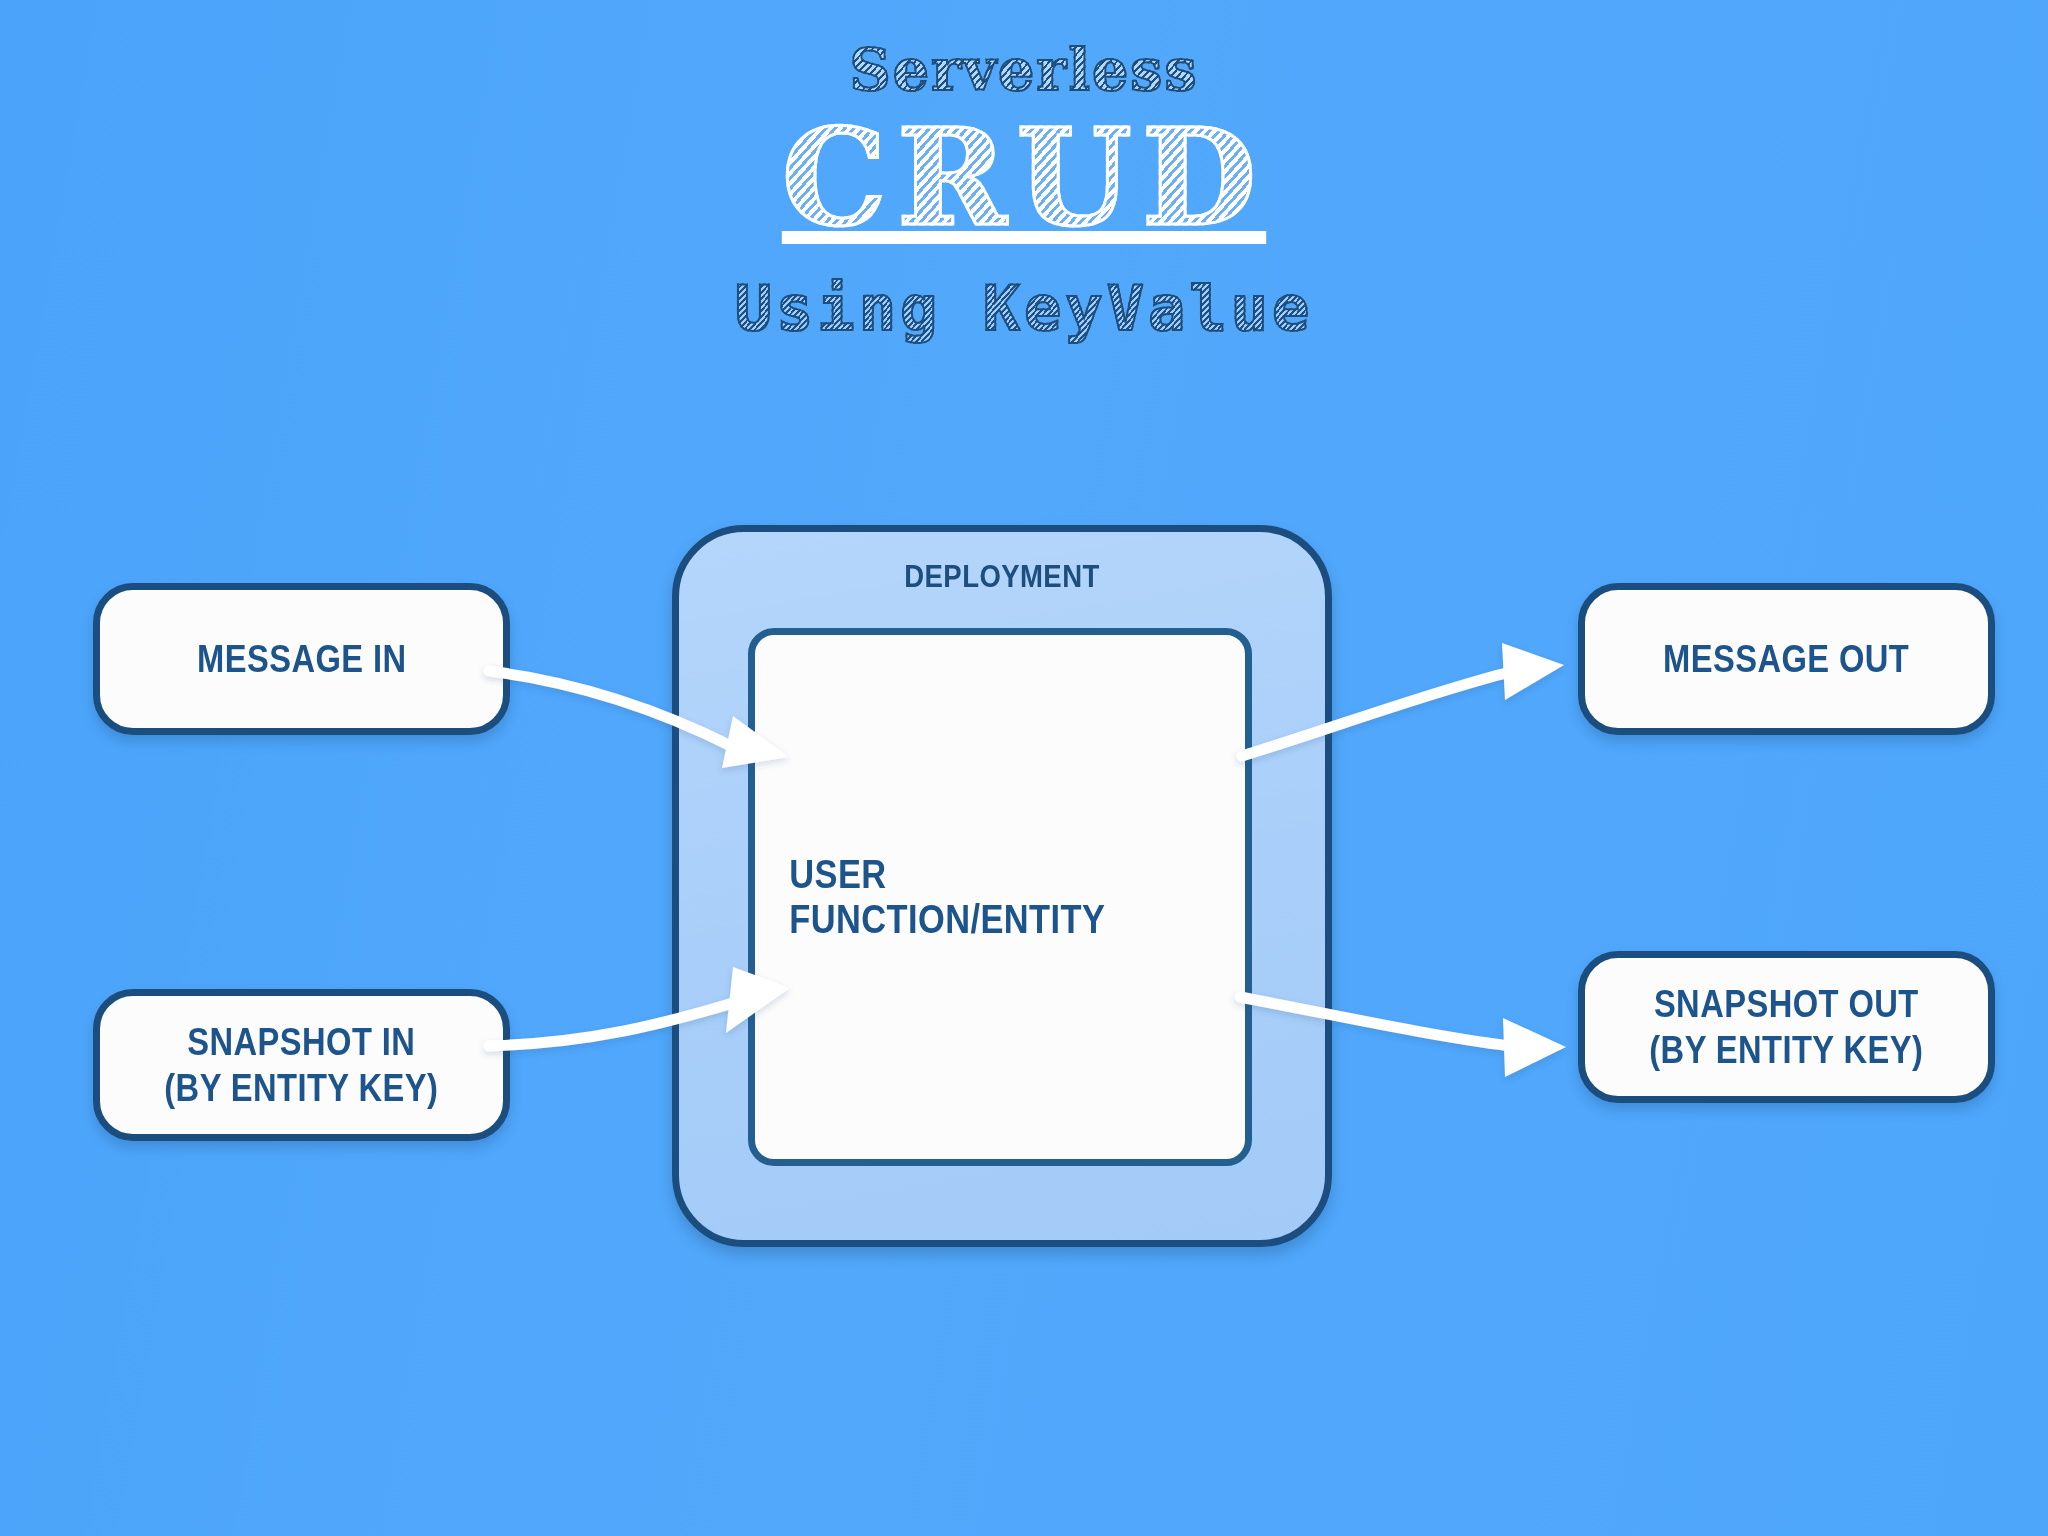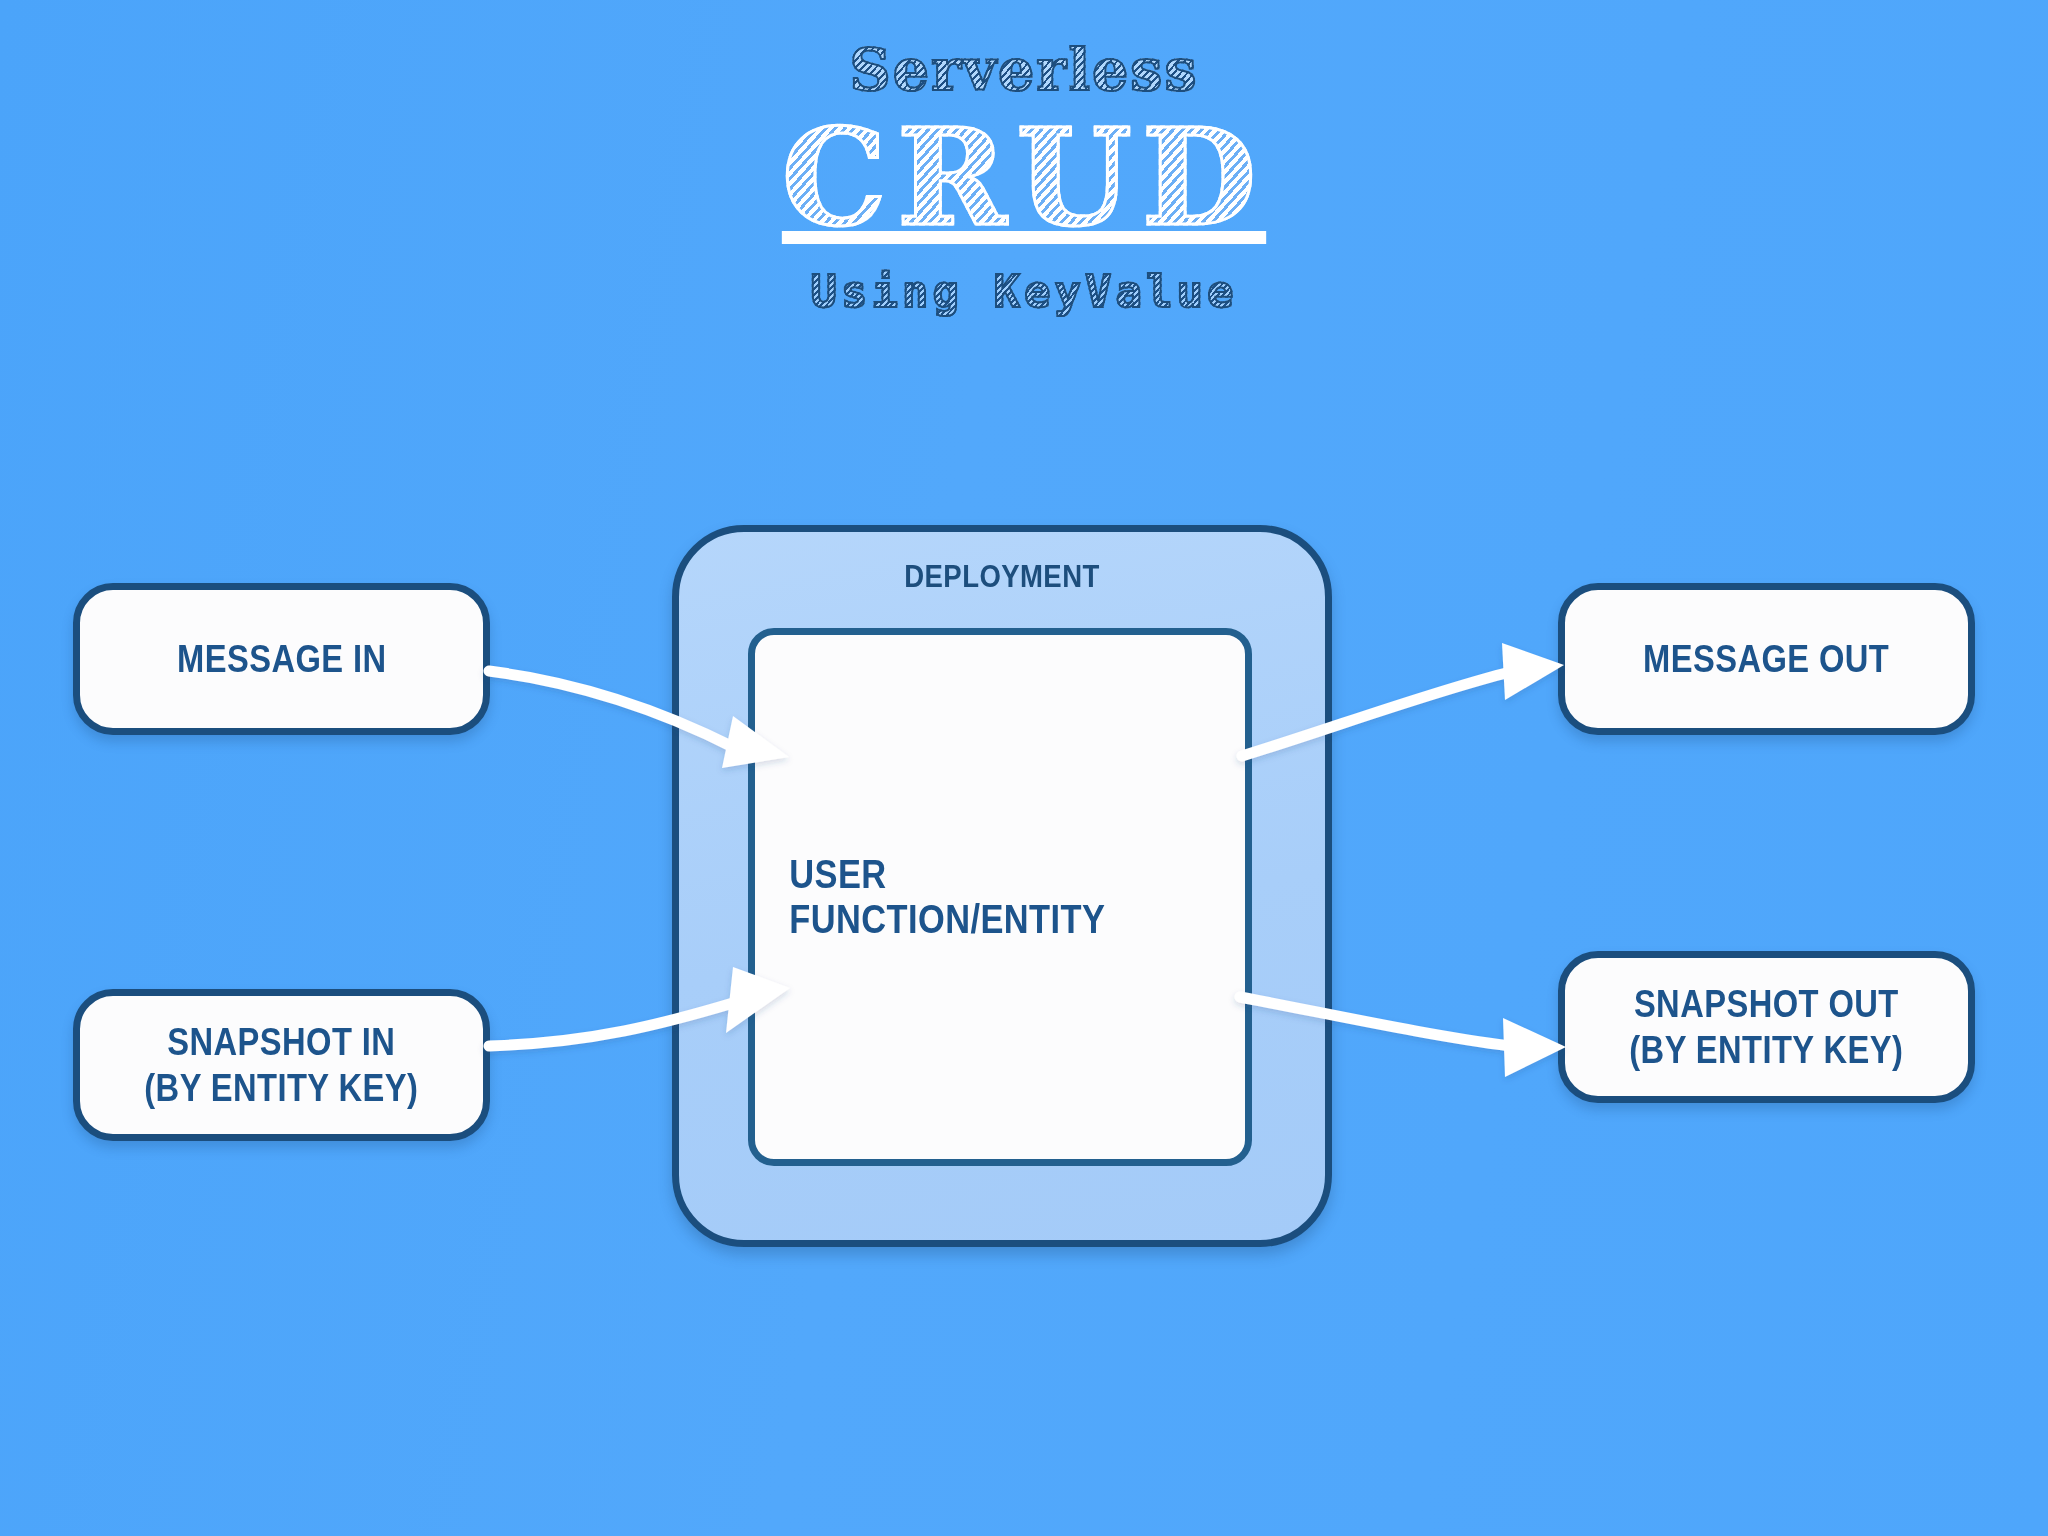--- a/index.html
+++ b/index.html
@@ -67,23 +67,23 @@
     background-clip: text;
     color: transparent;
     -webkit-text-stroke: 3px #ffffff;
     paint-order: stroke fill;
     text-decoration: underline;
   }
 
   .title-line3 {
     font-family: "DejaVu Sans Mono", monospace;
     font-weight: bold;
-    font-size: 44px;
+    font-size: 62px;
     letter-spacing: 4px;
-    margin-top: 22px;
+    margin-top: 28px;
     display: inline-block;
     background-image: repeating-linear-gradient(
         -48deg,
         #1d5188 0px, #1d5188 2px,
         rgba(255,255,255,0.45) 2px, rgba(255,255,255,0.45) 4px);
     -webkit-background-clip: text;
     background-clip: text;
     color: transparent;
     -webkit-text-stroke: 2px #1d4e7d;
     paint-order: stroke fill;
@@ -94,20 +94,21 @@
     position: absolute;
     box-sizing: border-box;
     background: #fcfcfd;
     border: 7px solid #1b4e7e;
     border-radius: 40px;
     display: flex;
     align-items: center;
     justify-content: center;
     text-align: center;
     box-shadow: 0 7px 12px rgba(20, 60, 110, 0.22);
+    margin-left: 20px;
   }
 
   .node .node-label {
     font-family: "Liberation Sans Narrow", "Liberation Sans", sans-serif;
     font-weight: bold;
     font-size: 38px;
     letter-spacing: 0.5px;
     line-height: 1.22;
     color: #1d548c;
     transform: scaleX(0.86);

